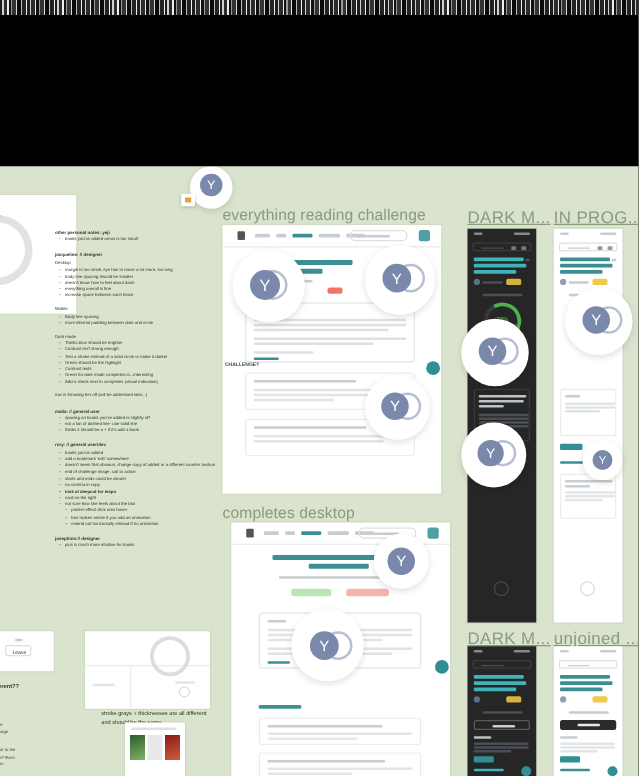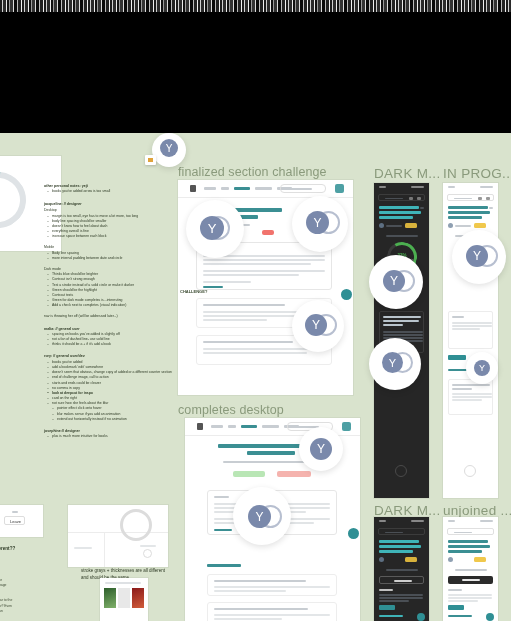--- a/index.html
+++ b/index.html
@@ -34,21 +34,21 @@
   }
 
   
   .sect-title {
     position: absolute;
     color: #8a9a7c;
     font-size: 13px;
     letter-spacing: .1px;
     white-space: nowrap;
   }
-  .sect-title.mobile { font-size: 13.5px; letter-spacing: .3px; }
+  .sect-title.mobile { font-size: 13.5px; letter-spacing: .3px; text-decoration: underline; }
 
   
   .frame {
     position: absolute;
     background: #fff;
     box-shadow: 0 0 0 1px rgba(0,0,0,.045);
   }
   .frame.dark { background: #262626; }
 
   
@@ -186,21 +186,21 @@
         <li>extend out horizontally instead if no animation</li>
       </ul>
     </ul>
 
     <h4>josephine:// designer</h4>
     <ul>
       <li>plus is much more intuitive for books</li>
     </ul>
   </div>
 
-  <div class="sect-title" style="left:178px; top:165px; font-size:12.5px;">finalized section challenge</div>
+  <div class="sect-title" style="left:178px; top:165px; font-size:12.5px;">everything reading challenge</div>
 
   <div class="frame" style="left:178px; top:180px; width:175px; height:215px;">
 
     <div style="position:absolute; left:0; top:0; width:175px; height:18px; border-bottom:1px solid #ececec;">
       <div style="position:absolute;left:12px;top:5px;width:6px;height:7px;background:#555;border-radius:1px;"></div>
       <span class="tl" style="position:absolute;left:26px;top:7px;width:12px;height:2.5px;"></span>
       <span class="tl" style="position:absolute;left:43px;top:7px;width:8px;height:2.5px;"></span>
       <span class="tl teal" style="position:absolute;left:56px;top:7px;width:16px;height:2.5px;"></span>
       <span class="tl" style="position:absolute;left:77px;top:7px;width:17px;height:2.5px;"></span>
       <span class="tl" style="position:absolute;left:99px;top:7px;width:15px;height:2.5px;"></span>

